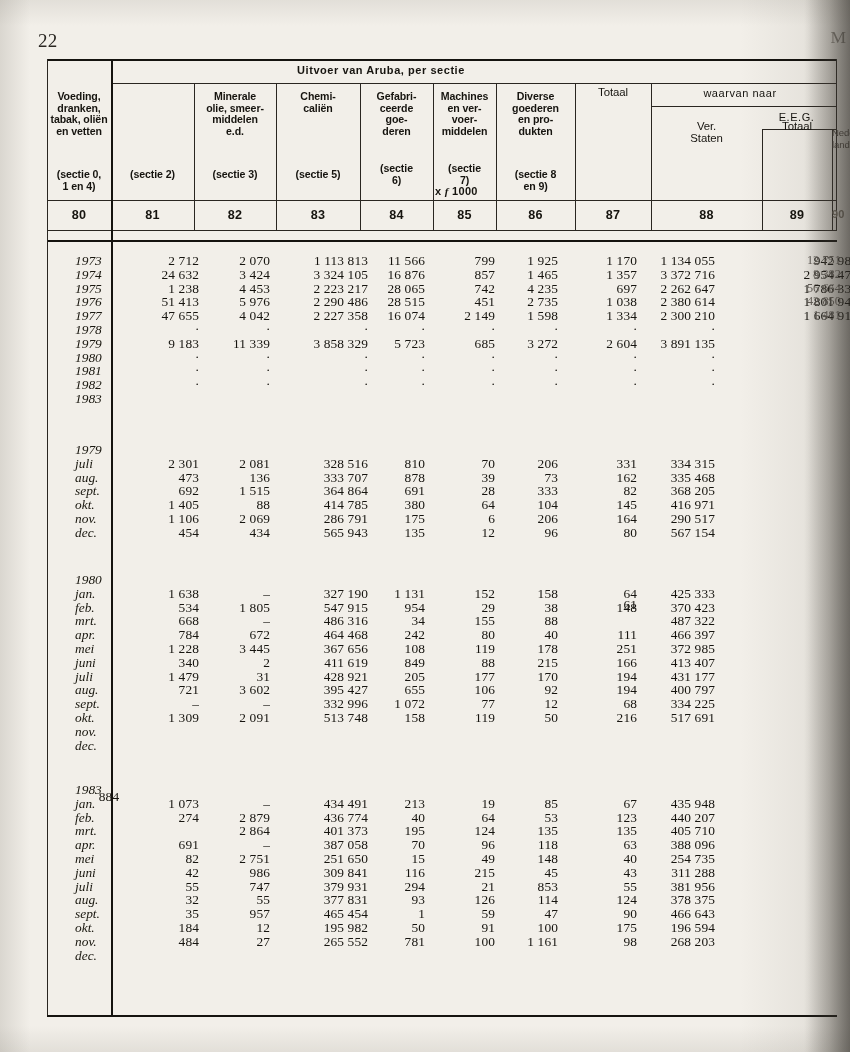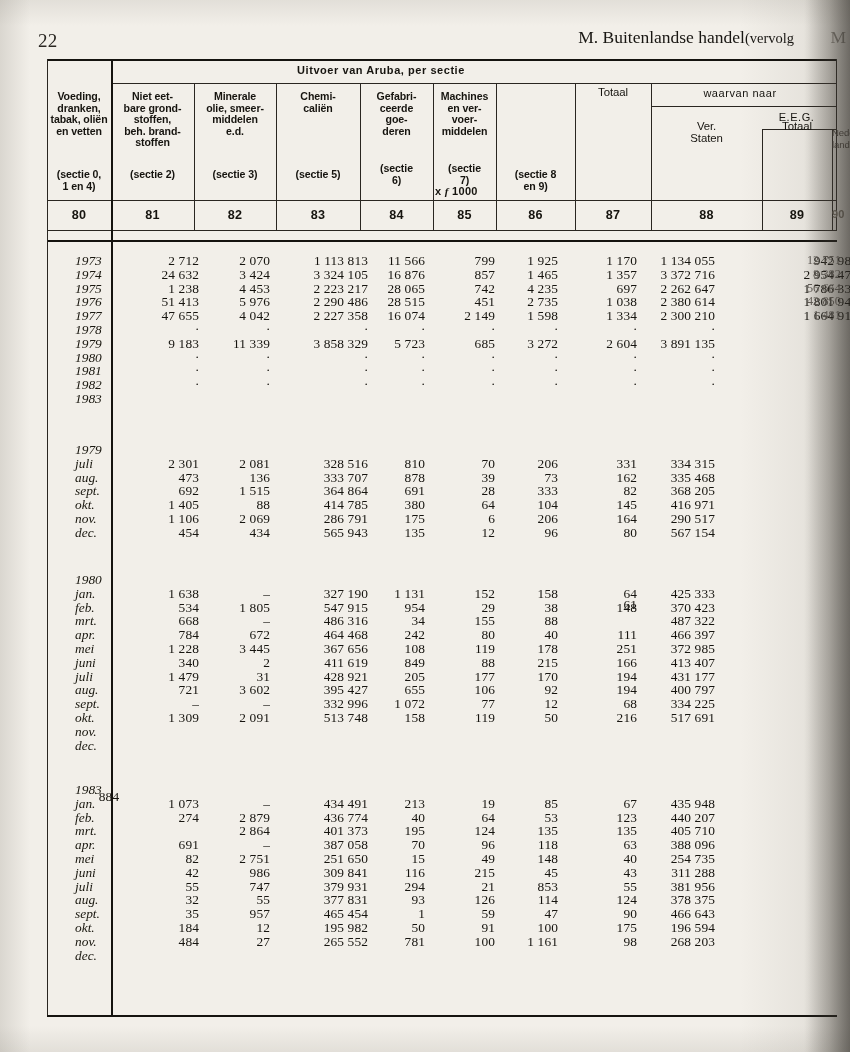--- a/index.html
+++ b/index.html
@@ -107,23 +107,20 @@
     background:linear-gradient(to right, rgba(60,56,50,0) 0%, rgba(70,66,59,.30) 55%, rgba(45,42,37,.55) 100%);
     pointer-events:none;
   }
 </style>
 </head>
 <body>
 
 <div id="page">
 
   <div class="pagenum">22</div>
-  <div class="runhead">
-    <span>M.  Buitenlandse handel</span><span class="cont"></span><span class="cont">(vervolg</span>
-  </div>
   <div class="runhead-clip">M</div>
 
   <div id="tbl">
       <div class="rule hthick" style="left: 0px; top: 0px; width: 790px;"></div>
       <div class="rule hline" style="left: 64px; top: 24px; width: 540px;"></div>
       <div class="rule hline" style="left: 604px; top: 24px; width: 186px;"></div>
       <div class="rule hline" style="left: 604px; top: 47px; width: 186px;"></div>
       <div class="rule hline" style="left: 715px; top: 70px; width: 75px;"></div>
       <div class="rule hline" style="left: 0px; top: 141px; width: 790px;"></div>
       <div class="rule hline" style="left: 0px; top: 171px; width: 790px;"></div>
@@ -140,30 +137,30 @@
       <div class="rule vline" style="left: 715px; top: 70px; height: 101px;"></div>
       <div class="rule vline" style="left: 785px; top: 70px; height: 101px;"></div>
       <div class="rule vline" style="left: 604px; top: 24px; height: 147px;"></div>
       <div class="rule vline" style="left: 0px; top: 0px; height: 956px;"></div>
       <div class="rule vline" style="left: 789px; top: 0px; height: 171px;"></div>
       <div class="spantitle" style="left: 64px; top: 5px; width: 540px;">Uitvoer van Aruba, per sectie</div>
       <div class="spantitle" style="left: 604px; top: 28px; width: 178px; font-weight: 400;">waarvan naar</div>
       <div class="spantitle" style="left: 715px; top: 52px; width: 69px; font-weight: 400;">E.E.G.</div>
       <div class="hcell" style="left: 0px; top: 32px; width: 64px;">Voeding,<br>dranken,<br>tabak, oliën<br>en vetten</div>
       <div class="hcell" style="left: 0px; top: 110px; width: 64px;">(sectie 0,<br>1 en 4)</div>
-      <div class="hcell" style="left: 64px; top: 32px; width: 83px;">Niet eet-<br>bare grond-<br>stoffen,<br>beh. brand-<br>stoffen</div>
       <div class="hcell" style="left: 64px; top: 110px; width: 83px;">(sectie 2)</div>
       <div class="hcell" style="left: 147px; top: 32px; width: 82px;">Minerale<br>olie, smeer-<br>middelen<br>e.d.</div>
       <div class="hcell" style="left: 147px; top: 110px; width: 82px;">(sectie 3)</div>
       <div class="hcell" style="left: 229px; top: 32px; width: 84px;">Chemi-<br>caliën</div>
       <div class="hcell" style="left: 229px; top: 110px; width: 84px;">(sectie 5)</div>
       <div class="hcell" style="left: 313px; top: 32px; width: 73px;">Gefabri-<br>ceerde<br>goe-<br>deren</div>
       <div class="hcell" style="left: 313px; top: 104px; width: 73px;">(sectie<br>6)</div>
       <div class="hcell" style="left: 386px; top: 32px; width: 63px;">Machines<br>en ver-<br>voer-<br>middelen</div>
       <div class="hcell" style="left: 386px; top: 104px; width: 63px;">(sectie<br>7)</div>
+      <div class="hcell" style="left: 449px; top: 32px; width: 79px;">Diverse<br>goederen<br>en pro-<br>dukten</div>
       <div class="hcell" style="left: 449px; top: 110px; width: 79px;">(sectie 8<br>en 9)</div>
       <div class="hcell" style="left: 528px; top: 28px; width: 76px; font-weight: 400; font-size: 11.4px;">Totaal</div>
       <div class="hcell" style="left: 604px; top: 62px; width: 111px; font-weight: 400; font-size: 11.4px;">Ver.<br>Staten</div>
       <div class="hcell" style="left: 715px; top: 62px; width: 70px; font-weight: 400; font-size: 11.4px;">Totaal</div>
       <div class="hcell" style="left: 785px; top: 68px; width: 5px; color: rgb(76, 71, 64); font-weight: 400; font-size: 9.6px;">Neder<br>land</div>
       <div class="unitlbl" style="left: 388px; top: 126px;">x <i>f</i> 1000</div>
       <div class="colnum" style="left: 0px; top: 149px; width: 64px;">80</div>
       <div class="colnum" style="left: 64px; top: 149px; width: 83px;">81</div>
       <div class="colnum" style="left: 147px; top: 149px; width: 82px;">82</div>
       <div class="colnum" style="left: 229px; top: 149px; width: 84px;">83</div>

